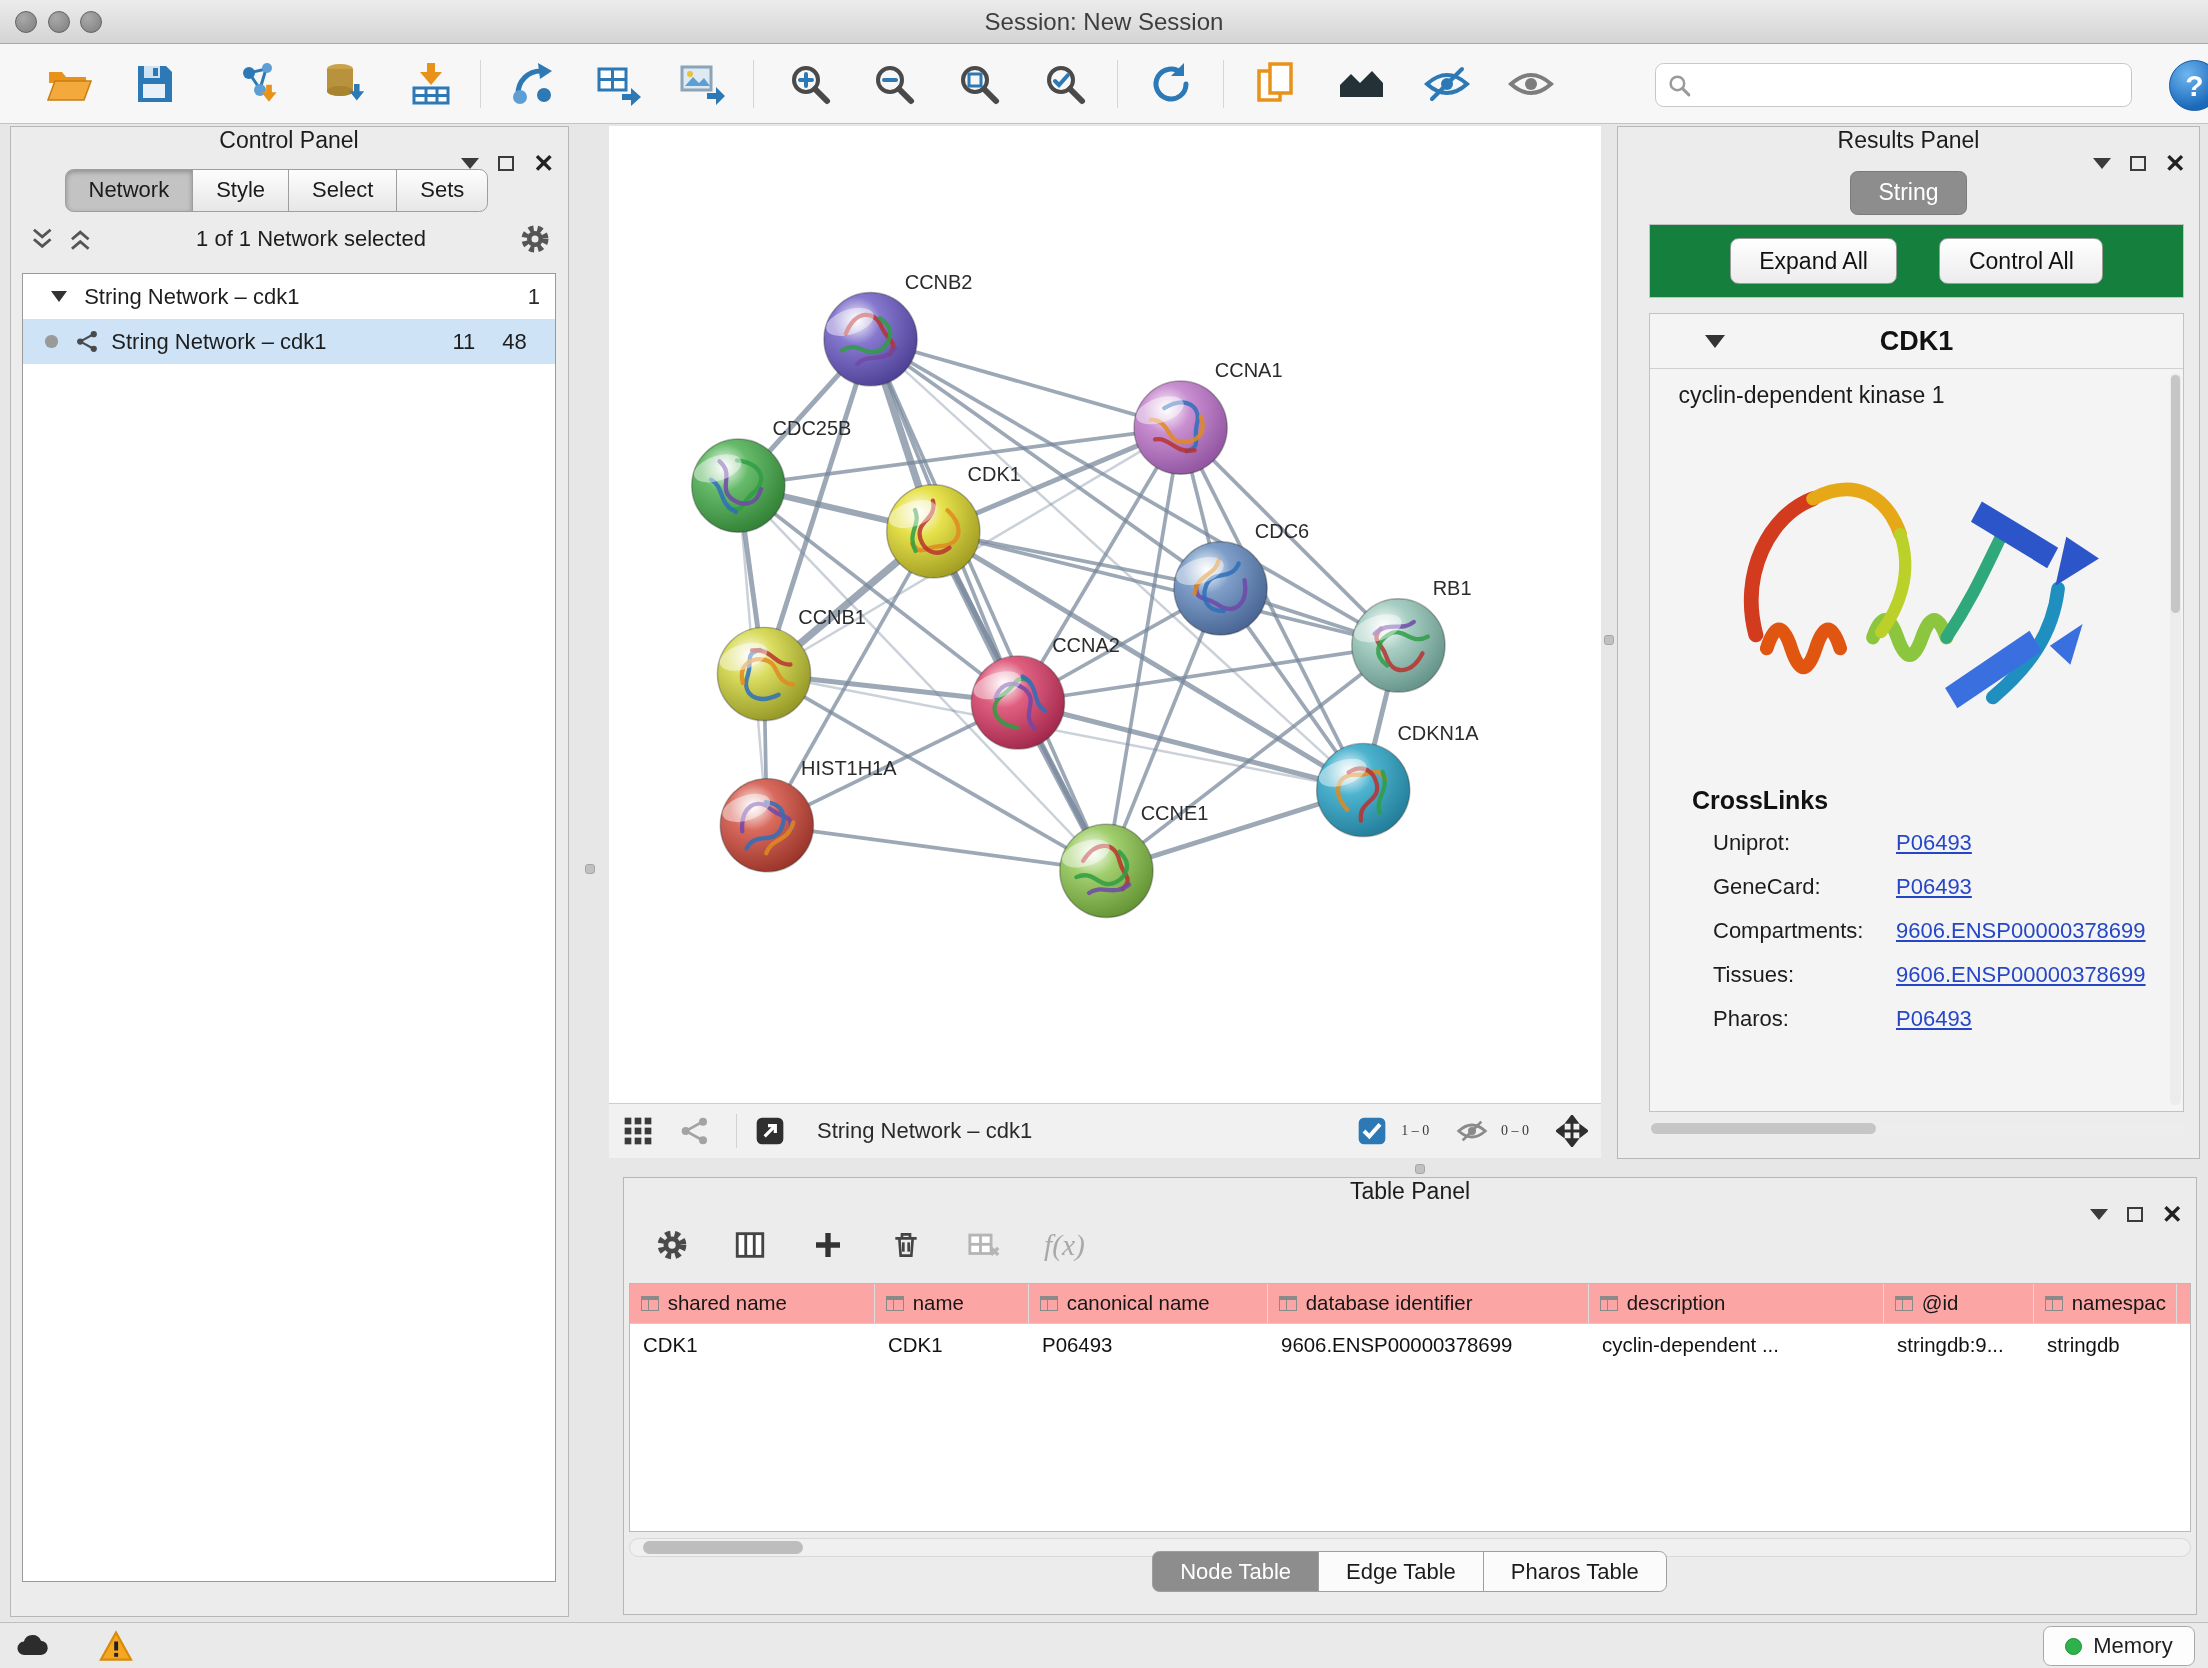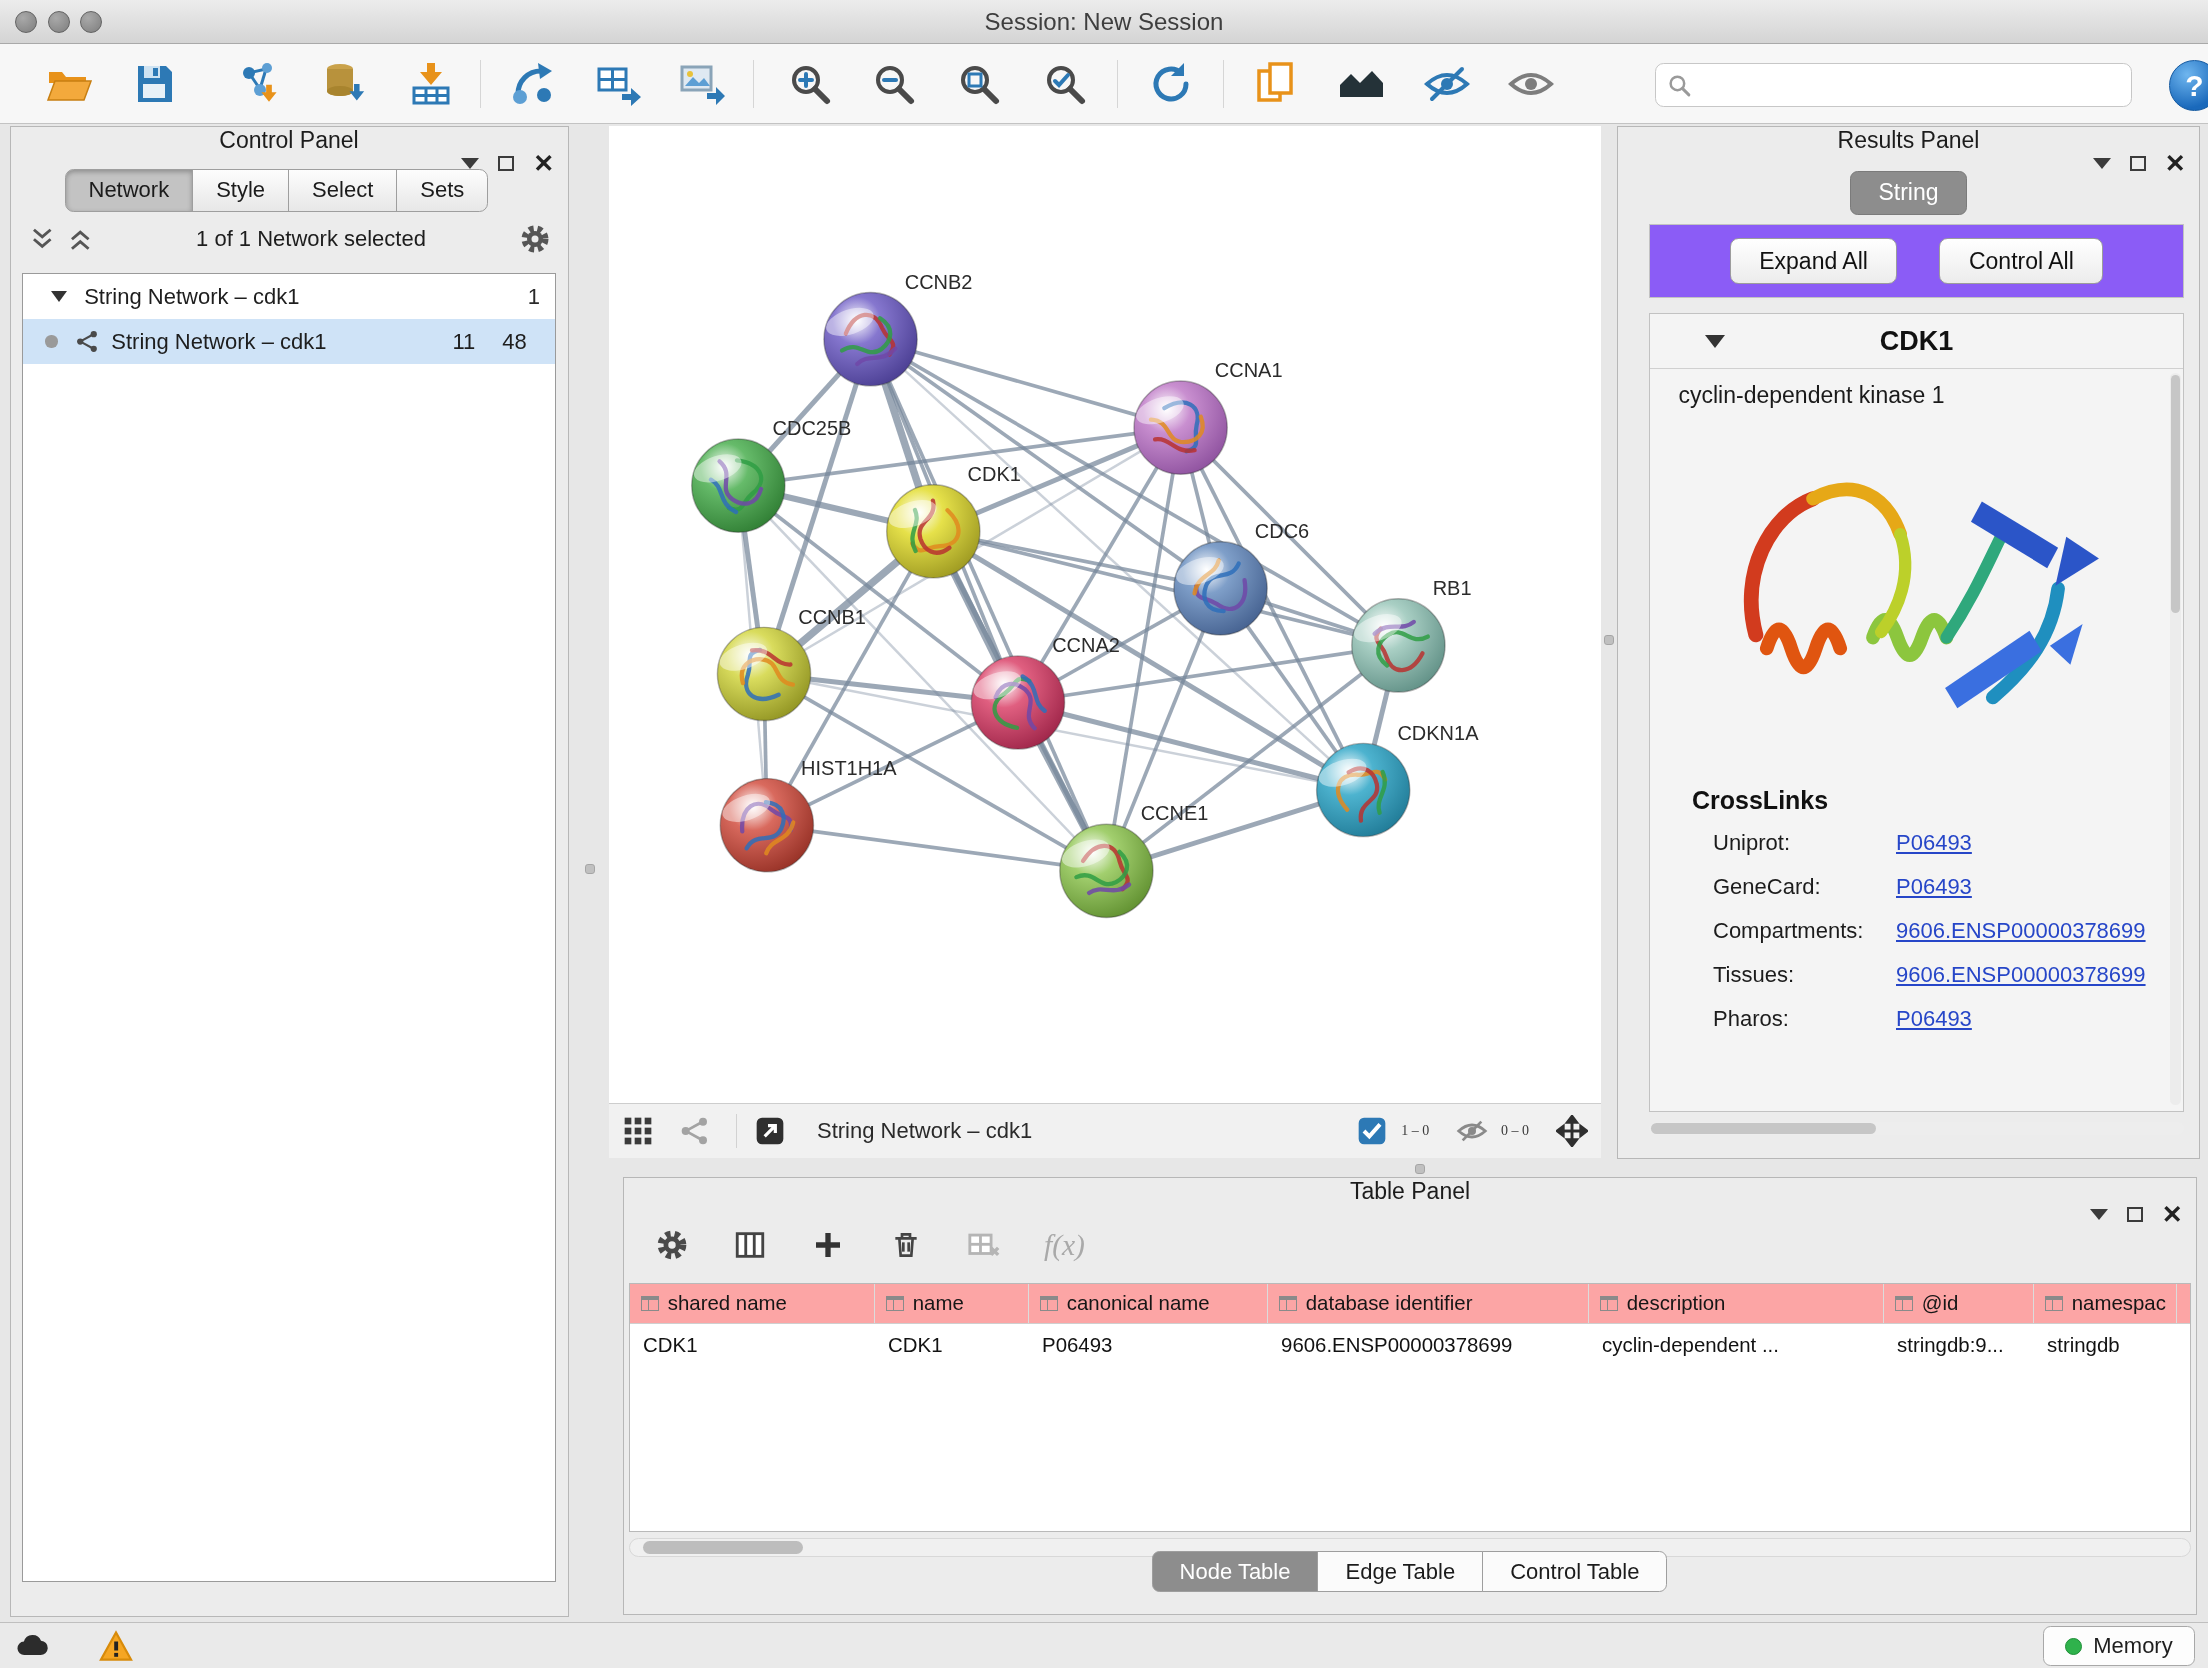--- a/index.html
+++ b/index.html
@@ -87,21 +87,21 @@
 
   .splitter { position:absolute; width:9.5px; height:9.5px; border-radius:2.9px;
     background:#c0c0c0; border:1px solid #a5a5a5; }
 
   
   #results-panel { left:1617px; top:126px; width:583px; height:1033px; }
   .string-tab-wrap { display:flex; justify-content:center; margin-top:7.6px; }
   .string-tab { background:#8d8d8d; color:#fff; border-radius:7.6px; padding:7.6px 27px;
     font-size:23px; border:1px solid #7b7b7b; }
   .rp-btnbox { position:absolute; left:31px; right:15px; top:97px; height:74px;
-    border:1px solid #c2c2c2; background:#8b5cf6; display:flex; align-items:center;
+    border:1px solid #c2c2c2; background:#15803d; display:flex; align-items:center;
     justify-content:center; gap:42px; }
   .rp-btn { background:linear-gradient(#ffffff,#ececec); border:1px solid #9c9c9c;
     border-radius:8.6px; padding:8.6px 28.5px; font-size:23px; color:#111; }
   .rp-box { position:absolute; left:31px; right:15px; top:186px; height:799px;
     border:1px solid #c2c2c2; background:#f4f4f4; overflow:hidden; }
   .rp-box-title { position:relative; height:55px; border-bottom:1px solid #d0d0d0;
     display:flex; align-items:center; }
   .rp-box-title .tri { position:absolute; left:55px; width:0; height:0;
     border-left:10.5px solid transparent; border-right:10.5px solid transparent; border-top:13.3px solid #333; }
   .rp-box-title .name { width:100%; text-align:center; font-size:27px; font-weight:bold; color:#111; }
@@ -831,21 +831,21 @@
           <div class="td" style="width: 143px;">stringdb</div>
         </div>
       </div>
   </div>
   <div class="tp-hscroll">
       <div class="thumb"></div>
     </div>
   <div id="table-tabs">
       <div class="tab active">Node Table</div>
       <div class="tab">Edge Table</div>
-      <div class="tab">Control Table</div>
+      <div class="tab">Pharos Table</div>
     </div>
 </div>
 
 <div class="statusbar">
   <span class="sb-ic">
       <svg viewBox="0 0 24 24" width="36" height="36">
         <path d="M7 18a4.5 4.5 0 0 1-.4-9A6 6 0 0 1 18 8.5 4.2 4.2 0 0 1 17.5 18z" fill="#2c2c2c"></path>
       </svg>
     </span>
   <span class="sb-ic">

